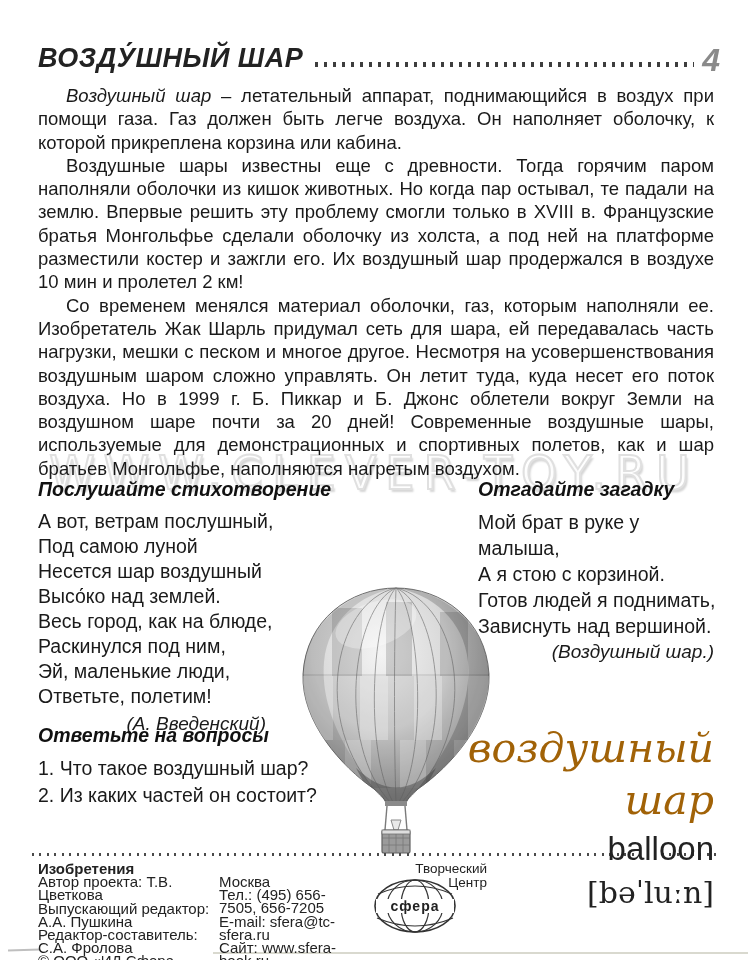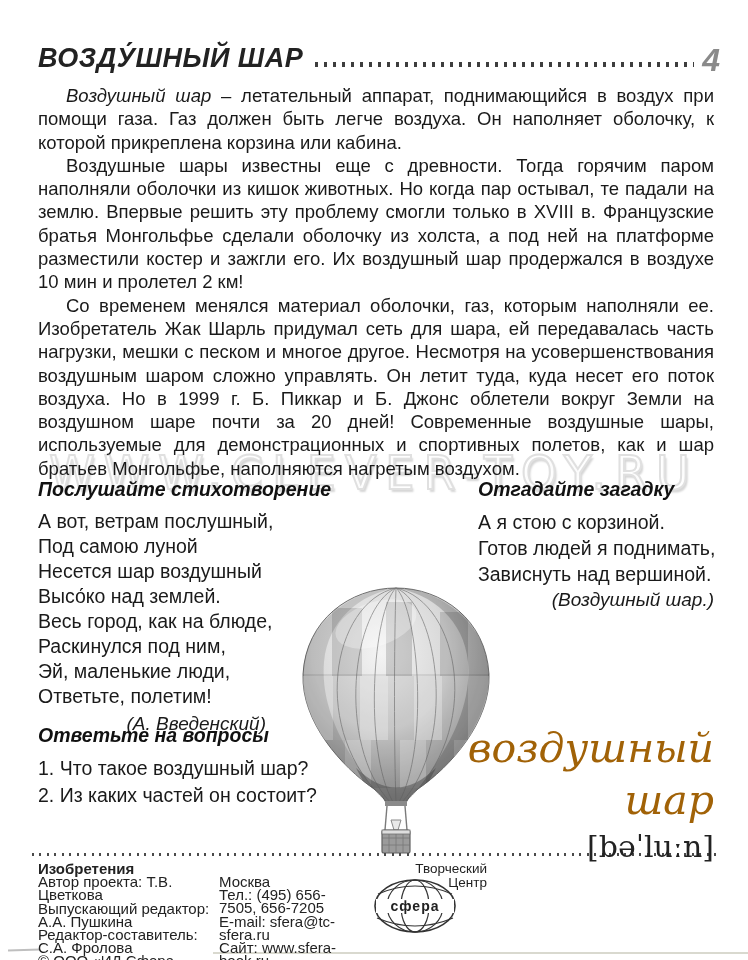--- a/index.html
+++ b/index.html
@@ -121,20 +121,21 @@
   <div class="poem-line">Высо́ко над землей.</div>
   <div class="poem-line">Весь город, как на блюде,</div>
   <div class="poem-line">Раскинулся под ним,</div>
   <div class="poem-line">Эй, маленькие люди,</div>
   <div class="poem-line">Ответьте, полетим!</div>
   <div class="attribution">(А. Введенский)</div>
 </div>
 
 <div class="riddle">
   <h3 class="section-head">Отгадайте загадку</h3>
+  <div class="riddle-line">Мой брат в руке у малыша,</div>
   <div class="riddle-line">А я стою с корзиной.</div>
   <div class="riddle-line">Готов людей я поднимать,</div>
   <div class="riddle-line">Зависнуть над вершиной.</div>
   <div class="answer">(Воздушный шар.)</div>
 </div>
 
 <div class="balloon-wrap">
   <svg width="212" height="278" viewBox="0 0 212 278">
     <defs>
       <radialGradient id="envGrad" cx="42%" cy="30%" r="80%">
@@ -205,20 +206,21 @@
 
 <div class="questions">
   <h3 class="section-head">Ответьте на вопросы</h3>
   <div class="question-line">1. Что такое воздушный шар?</div>
   <div class="question-line">2. Из каких частей он состоит?</div>
 </div>
 
 <div class="vocab">
   <div class="vocab-ru">воздушный</div>
   <div class="vocab-ru">шар</div>
+  <div class="vocab-en">balloon</div>
   <div class="vocab-ipa">[bəˈluːn]</div>
 </div>
 
 <div class="footer-dotline"></div>
 <div class="footer">
   <div class="f-col f-col1">
     <div class="f-series">Изобретения</div>
     <div>Автор проекта: Т.В. Цветкова</div>
     <div>Выпускающий редактор: А.А. Пушкина</div>
     <div>Редактор-составитель: С.А. Фролова</div>

